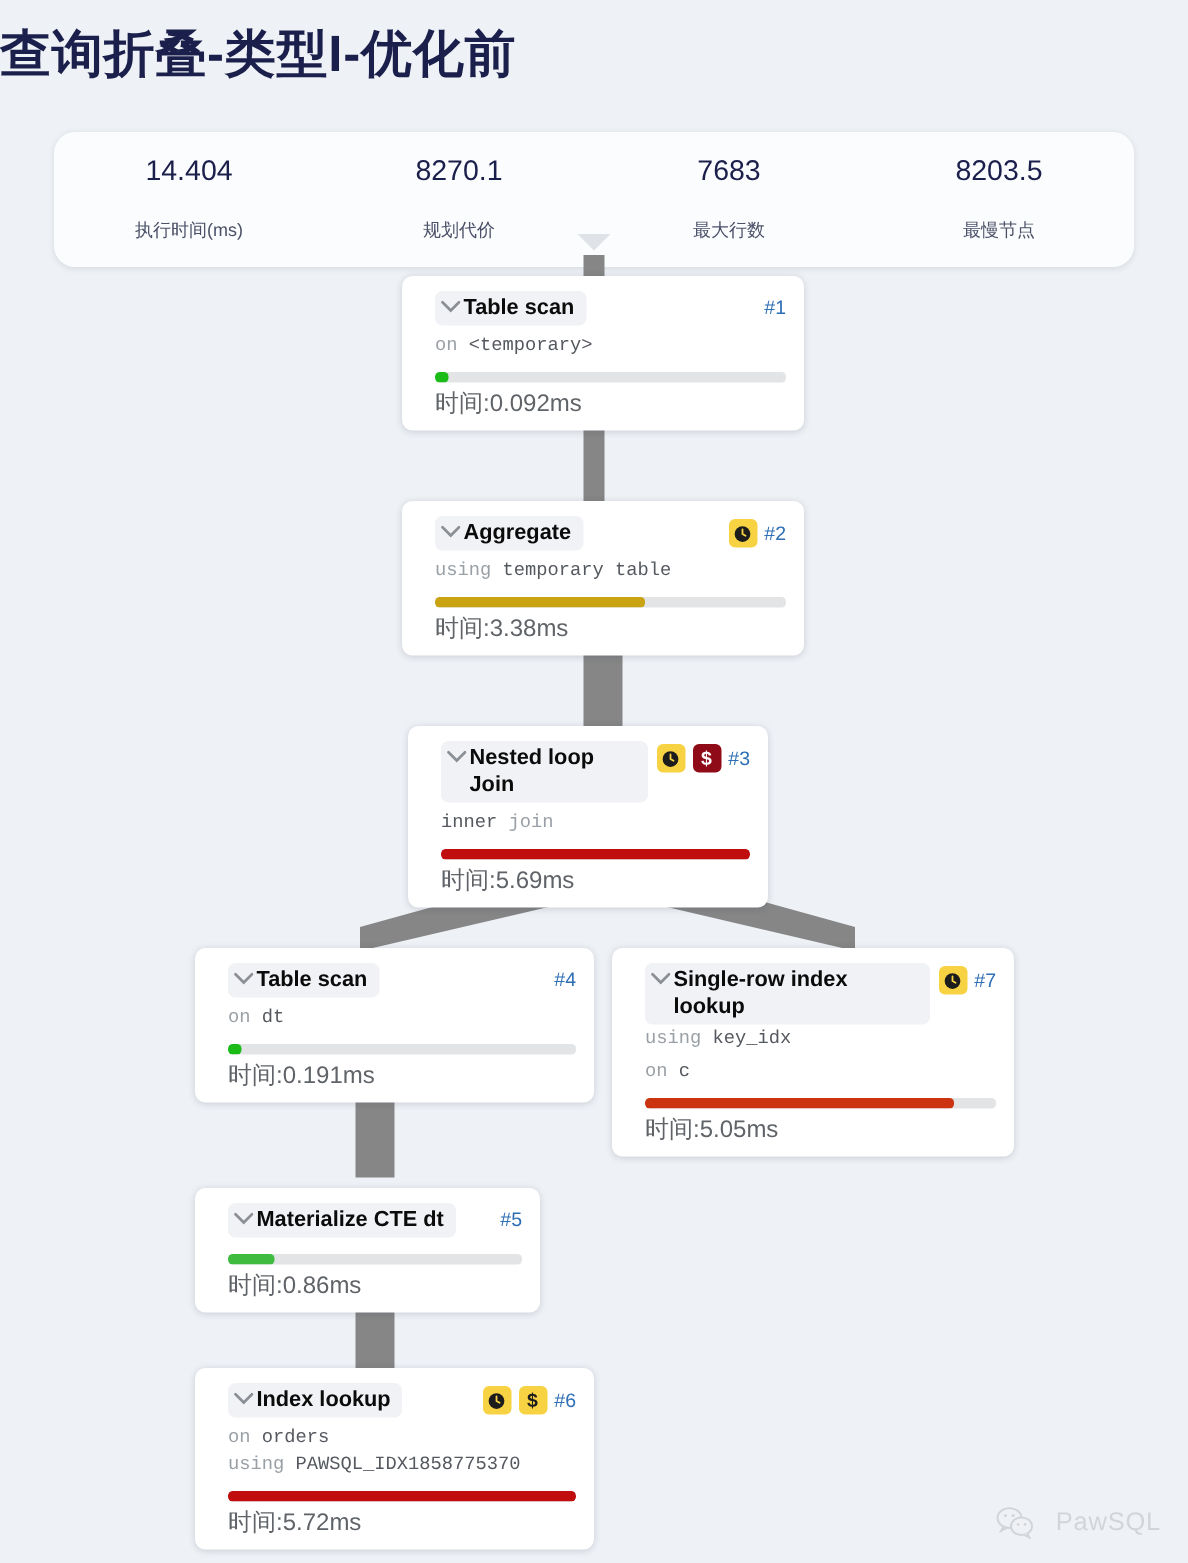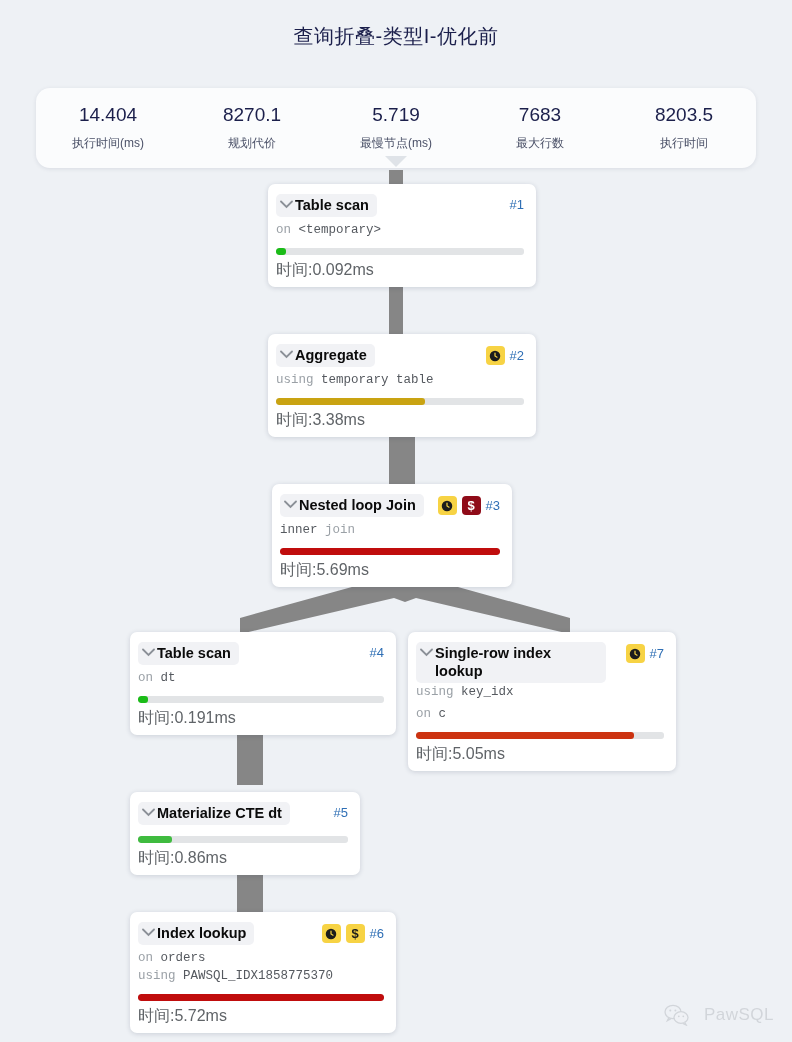--- a/index.html
+++ b/index.html
@@ -10,24 +10,24 @@
     width: 792px;
     height: 1042px;
     background: #eef1f5;
     font-family: "Liberation Sans", sans-serif;
     position: relative;
     overflow: hidden;
   }
 
   
   .page-title {
-    text-align: center;
+    text-align: left;
     color: #1b1f4b;
-    font-size: 20px;
-    font-weight: normal;
+    font-size: 34px;
+    font-weight: bold;
     letter-spacing: 0.5px;
     padding-top: 16px;
     height: 40px;
     line-height: 40px;
   }
 
   
   .stats-wrap {
     position: absolute;
     left: 36px;
@@ -46,21 +46,21 @@
   .stat-value {
     color: #1b1f4b;
     font-size: 19px;
     font-weight: normal;
     line-height: 26px;
   }
   .stat-label {
     color: #4b5168;
     font-size: 12px;
     line-height: 18px;
-    margin-top: 6px;
+    margin-top: 16px;
   }
   .stats-arrow {
     position: absolute;
     left: 50%;
     top: 156px;
     margin-left: -11px;
     width: 0;
     height: 0;
     border-left: 11px solid transparent;
     border-right: 11px solid transparent;
@@ -79,21 +79,21 @@
   }
 
   
   .node {
     position: absolute;
     background: #ffffff;
     border-radius: 7px;
     box-shadow: 0 1px 5px rgba(30,40,70,0.17);
     z-index: 3;
     box-sizing: border-box;
-    padding: 10px 12px 9px 8px;
+    padding: 10px 12px 9px 22px;
   }
   .node-head {
     display: flex;
     align-items: flex-start;
     justify-content: space-between;
   }
   .node-title-pill {
     display: inline-flex;
     align-items: flex-start;
     background: #f1f2f5;
@@ -196,30 +196,26 @@
 <div class="stats-wrap">
   <div class="stat">
     <div class="stat-value">14.404</div>
     <div class="stat-label">执行时间(ms)</div>
   </div>
   <div class="stat">
     <div class="stat-value">8270.1</div>
     <div class="stat-label">规划代价</div>
   </div>
   <div class="stat">
-    <div class="stat-value">5.719</div>
-    <div class="stat-label">最慢节点(ms)</div>
-  </div>
-  <div class="stat">
     <div class="stat-value">7683</div>
     <div class="stat-label">最大行数</div>
   </div>
   <div class="stat">
     <div class="stat-value">8203.5</div>
-    <div class="stat-label">执行时间</div>
+    <div class="stat-label">最慢节点</div>
   </div>
 </div>
 <div class="stats-arrow"></div>
 
 <div class="conn" style="left:389px; top:170px; width:14px; height:22px;"></div>
 <div class="conn" style="left:389px; top:275px; width:14px; height:62px;"></div>
 <div class="conn" style="left:389px; top:425px; width:26px; height:62px;"></div>
 
 <svg class="branch-svg" style="left:240px; top:582px;" width="330" height="52" viewBox="0 0 330 52">
   <path d="M165 0 L200 0 L330 36 L330 52 L176 16 L165 20 L154 16 L0 52 L0 36 L130 0 Z" fill="#868686"></path>

